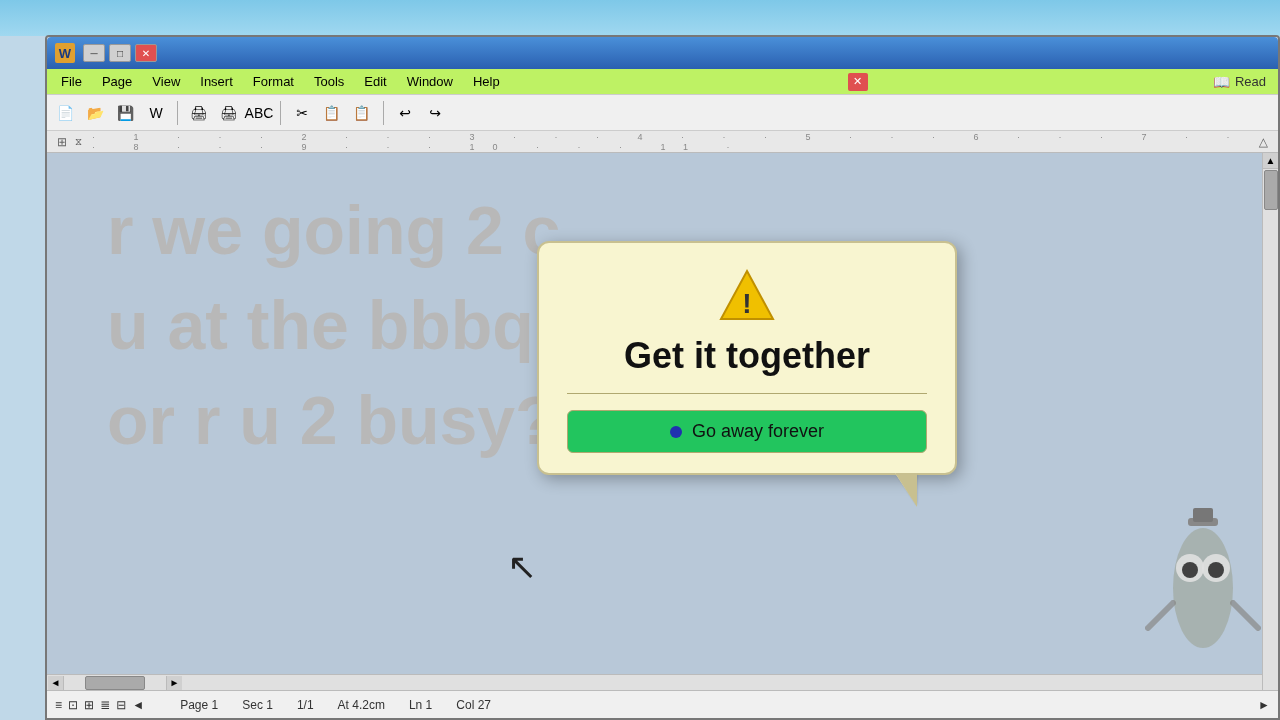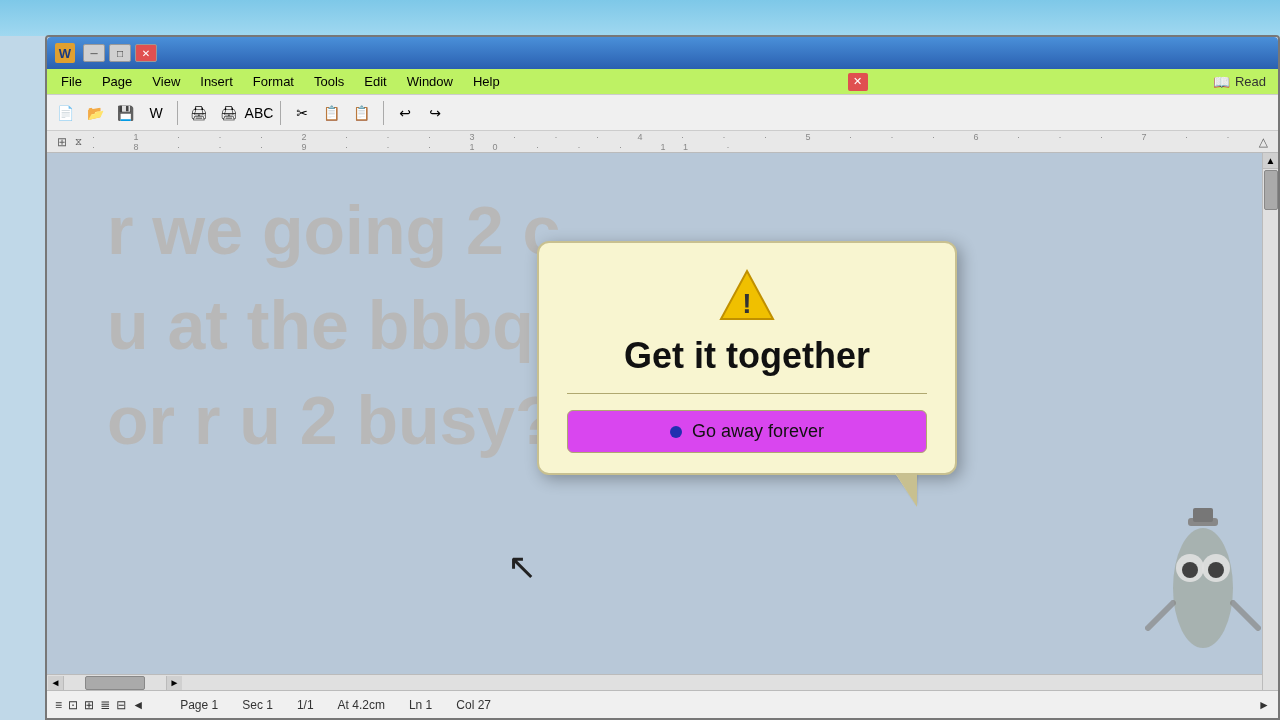--- a/index.html
+++ b/index.html
@@ -285,21 +285,21 @@
       margin: 16px 0;
     }
 
     .dialog-btn {
       display: flex;
       align-items: center;
       justify-content: center;
       gap: 10px;
       width: 100%;
       padding: 10px 20px;
-      background: #d946ef;
+      background: #22c55e;
       border: 1px solid #b0a870;
       border-radius: 6px;
       font-size: 18px;
       color: #111;
       cursor: pointer;
       font-family: Arial, sans-serif;
     }
 
     .btn-dot {
       width: 12px;

